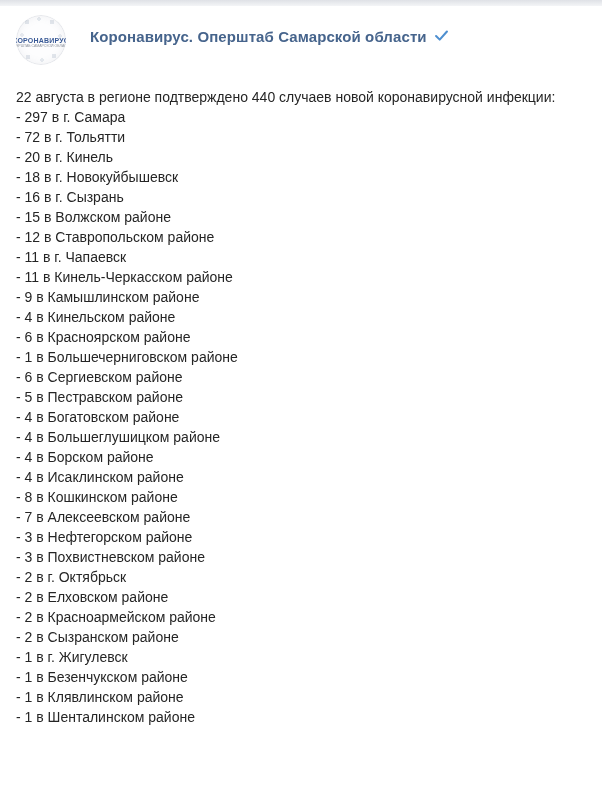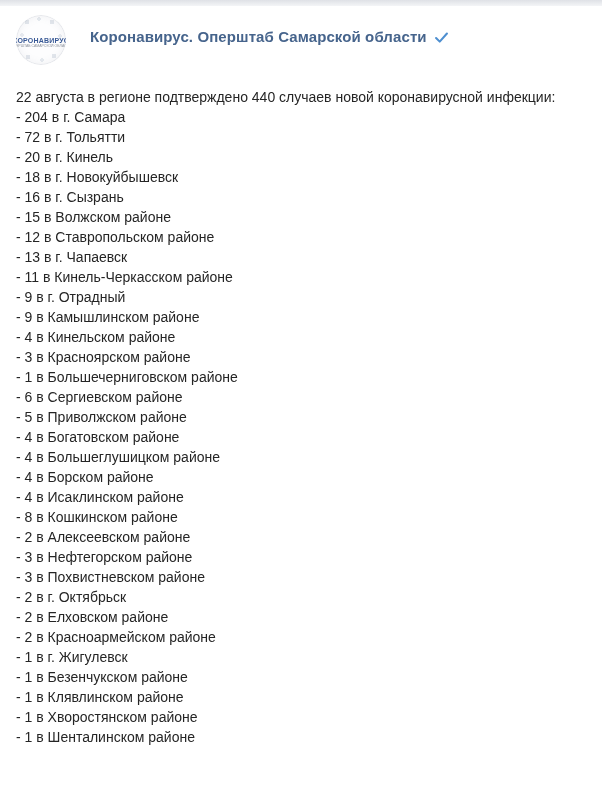--- a/index.html
+++ b/index.html
@@ -53,21 +53,21 @@
   }
   .avatar-line2 {
     font-size: 3.5px;
     color: #8d939e;
     white-space: nowrap;
   }
   .header-text {
     margin-left: 24px;
     margin-top: 13px;
     display: flex;
-    align-items: flex-end;
+    align-items: flex-start;
   }
   .community-name {
     font-size: 15px;
     font-weight: 700;
     color: #46648c;
     text-decoration: none;
     cursor: pointer;
     letter-spacing: 0.1px;
   }
   .verified-icon {
@@ -102,48 +102,47 @@
         <svg width="15" height="15" viewBox="0 0 16 16">
           <path d="M2.2 8.6 L6.1 12.4 L13.8 3.8" fill="none" stroke="#4e8fd0" stroke-width="2.2" stroke-linecap="round" stroke-linejoin="round"></path>
         </svg>
       </span>
     </div>
   </div>
 
   <div class="post-text">
     <div class="intro-line">22 августа в регионе подтверждено 440 случаев новой коронавирусной инфекции:</div>
     <div>
-        <div class="case-line">- 204 в г. Самара</div>
+        <div class="case-line">- 297 в г. Самара</div>
         <div class="case-line">- 72 в г. Тольятти</div>
         <div class="case-line">- 20 в г. Кинель</div>
         <div class="case-line">- 18 в г. Новокуйбышевск</div>
         <div class="case-line">- 16 в г. Сызрань</div>
         <div class="case-line">- 15 в Волжском районе</div>
         <div class="case-line">- 12 в Ставропольском районе</div>
-        <div class="case-line">- 13 в г. Чапаевск</div>
+        <div class="case-line">- 11 в г. Чапаевск</div>
         <div class="case-line">- 11 в Кинель-Черкасском районе</div>
-        <div class="case-line">- 9 в г. Отрадный</div>
         <div class="case-line">- 9 в Камышлинском районе</div>
         <div class="case-line">- 4 в Кинельском районе</div>
-        <div class="case-line">- 3 в Красноярском районе</div>
+        <div class="case-line">- 6 в Красноярском районе</div>
         <div class="case-line">- 1 в Большечерниговском районе</div>
         <div class="case-line">- 6 в Сергиевском районе</div>
-        <div class="case-line">- 5 в Приволжском районе</div>
+        <div class="case-line">- 5 в Пестравском районе</div>
         <div class="case-line">- 4 в Богатовском районе</div>
         <div class="case-line">- 4 в Большеглушицком районе</div>
         <div class="case-line">- 4 в Борском районе</div>
         <div class="case-line">- 4 в Исаклинском районе</div>
         <div class="case-line">- 8 в Кошкинском районе</div>
-        <div class="case-line">- 2 в Алексеевском районе</div>
+        <div class="case-line">- 7 в Алексеевском районе</div>
         <div class="case-line">- 3 в Нефтегорском районе</div>
         <div class="case-line">- 3 в Похвистневском районе</div>
         <div class="case-line">- 2 в г. Октябрьск</div>
         <div class="case-line">- 2 в Елховском районе</div>
         <div class="case-line">- 2 в Красноармейском районе</div>
+        <div class="case-line">- 2 в Сызранском районе</div>
         <div class="case-line">- 1 в г. Жигулевск</div>
         <div class="case-line">- 1 в Безенчукском районе</div>
         <div class="case-line">- 1 в Клявлинском районе</div>
-        <div class="case-line">- 1 в Хворостянском районе</div>
         <div class="case-line">- 1 в Шенталинском районе</div>
       </div>
   </div>
 
 </div>
 
 </body></html>

